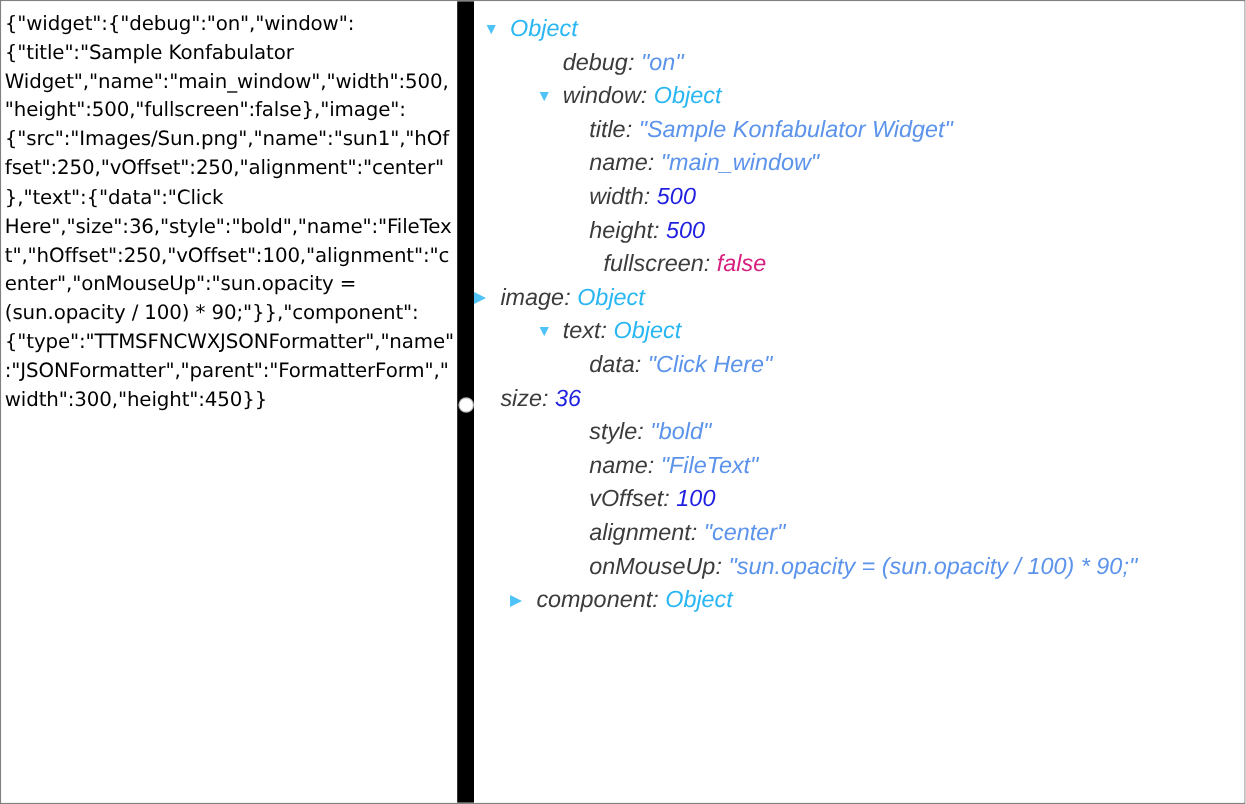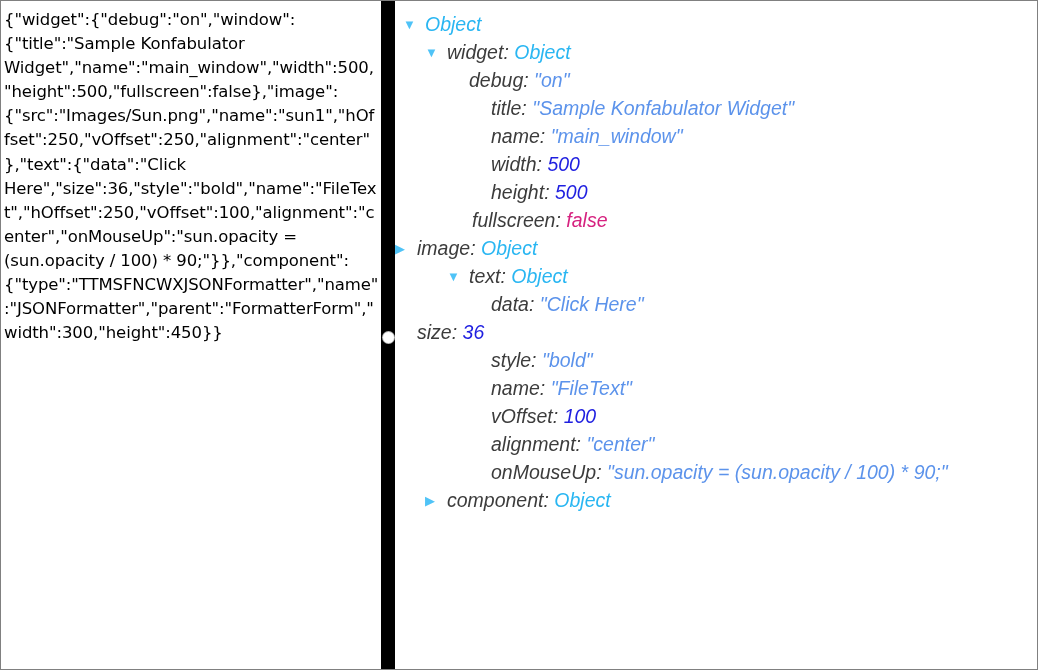--- a/index.html
+++ b/index.html
@@ -119,27 +119,27 @@
     <div class="raw-text">{"widget":{"debug":"on","window":{"title":"Sample Konfabulator Widget","name":"main_window","width":500,"height":500,"fullscreen":false},"image":{"src":"Images/Sun.png","name":"sun1","hOffset":250,"vOffset":250,"alignment":"center"},"text":{"data":"Click Here","size":36,"style":"bold","name":"FileText","hOffset":250,"vOffset":100,"alignment":"center","onMouseUp":"sun.opacity = (sun.opacity / 100) * 90;"}},"component":{"type":"TTMSFNCWXJSONFormatter","name":"JSONFormatter","parent":"FormatterForm","width":300,"height":450}}</div>
   </div>
 
   <div class="splitter">
     <div class="splitter-grip"></div>
   </div>
 
   <div class="tree-panel">
     <div id="tree-rows">
         <div class="tree-row" style="padding-left: 8px;"><span class="tw">▼</span><span class="val-object">Object</span></div>
-        <div class="tree-row" style="padding-left: 30px;"><span class="tw">▼</span><span class="tree-key">widget</span><span class="tree-colon">: </span><span class="val-object">Object</span></div>
         <div class="tree-row" style="padding-left: 52px;"><span class="tw empty">&nbsp;</span><span class="tree-key">debug</span><span class="tree-colon">: </span><span class="val-string">"on"</span></div>
+        <div class="tree-row" style="padding-left: 52px;"><span class="tw">▼</span><span class="tree-key">window</span><span class="tree-colon">: </span><span class="val-object">Object</span></div>
         <div class="tree-row" style="padding-left: 74px;"><span class="tw empty">&nbsp;</span><span class="tree-key">title</span><span class="tree-colon">: </span><span class="val-string">"Sample Konfabulator Widget"</span></div>
         <div class="tree-row" style="padding-left: 74px;"><span class="tw empty">&nbsp;</span><span class="tree-key">name</span><span class="tree-colon">: </span><span class="val-string">"main_window"</span></div>
         <div class="tree-row" style="padding-left: 74px;"><span class="tw empty">&nbsp;</span><span class="tree-key">width</span><span class="tree-colon">: </span><span class="val-number">500</span></div>
         <div class="tree-row" style="padding-left: 74px;"><span class="tw empty">&nbsp;</span><span class="tree-key">height</span><span class="tree-colon">: </span><span class="val-number">500</span></div>
-        <div class="tree-row" style="padding-left: 55px;"><span class="tw empty">&nbsp;</span><span class="tree-key">fullscreen</span><span class="tree-colon">: </span><span class="val-bool">false</span></div>
+        <div class="tree-row" style="padding-left: 86px;"><span class="tw empty">&nbsp;</span><span class="tree-key">fullscreen</span><span class="tree-colon">: </span><span class="val-bool">false</span></div>
         <div class="tree-row" style=""><span class="tw">▶</span><span class="tree-key">image</span><span class="tree-colon">: </span><span class="val-object">Object</span></div>
         <div class="tree-row" style="padding-left: 52px;"><span class="tw">▼</span><span class="tree-key">text</span><span class="tree-colon">: </span><span class="val-object">Object</span></div>
         <div class="tree-row" style="padding-left: 74px;"><span class="tw empty">&nbsp;</span><span class="tree-key">data</span><span class="tree-colon">: </span><span class="val-string">"Click Here"</span></div>
         <div class="tree-row" style=""><span class="tw empty">&nbsp;</span><span class="tree-key">size</span><span class="tree-colon">: </span><span class="val-number">36</span></div>
         <div class="tree-row" style="padding-left: 74px;"><span class="tw empty">&nbsp;</span><span class="tree-key">style</span><span class="tree-colon">: </span><span class="val-string">"bold"</span></div>
         <div class="tree-row" style="padding-left: 74px;"><span class="tw empty">&nbsp;</span><span class="tree-key">name</span><span class="tree-colon">: </span><span class="val-string">"FileText"</span></div>
         <div class="tree-row" style="padding-left: 74px;"><span class="tw empty">&nbsp;</span><span class="tree-key">vOffset</span><span class="tree-colon">: </span><span class="val-number">100</span></div>
         <div class="tree-row" style="padding-left: 74px;"><span class="tw empty">&nbsp;</span><span class="tree-key">alignment</span><span class="tree-colon">: </span><span class="val-string">"center"</span></div>
         <div class="tree-row" style="padding-left: 74px;"><span class="tw empty">&nbsp;</span><span class="tree-key">onMouseUp</span><span class="tree-colon">: </span><span class="val-string">"sun.opacity = (sun.opacity / 100) * 90;"</span></div>
         <div class="tree-row" style="padding-left: 30px;"><span class="tw">▶</span><span class="tree-key">component</span><span class="tree-colon">: </span><span class="val-object">Object</span></div>

